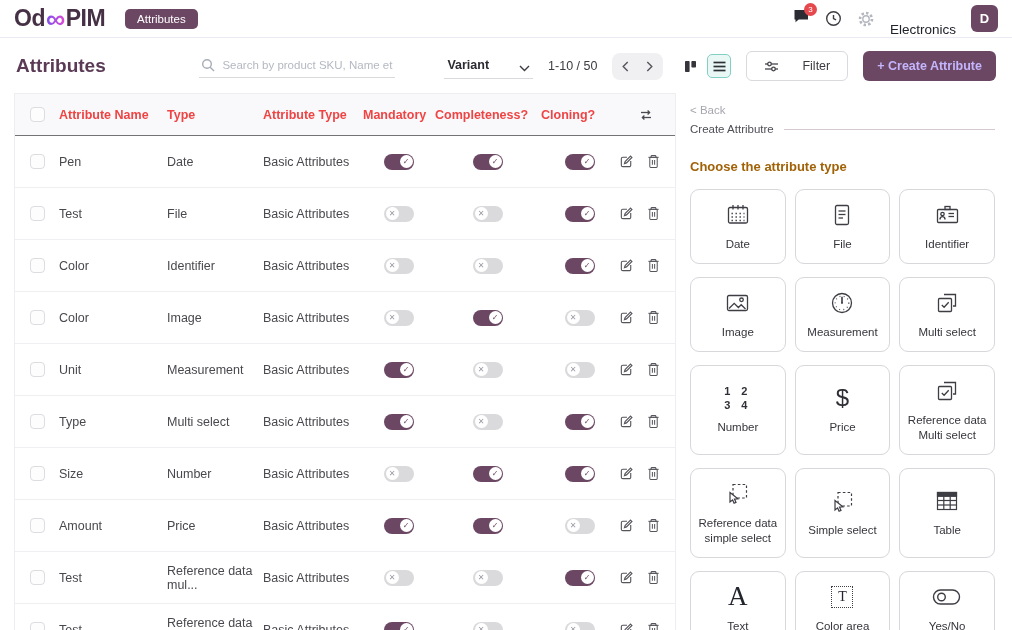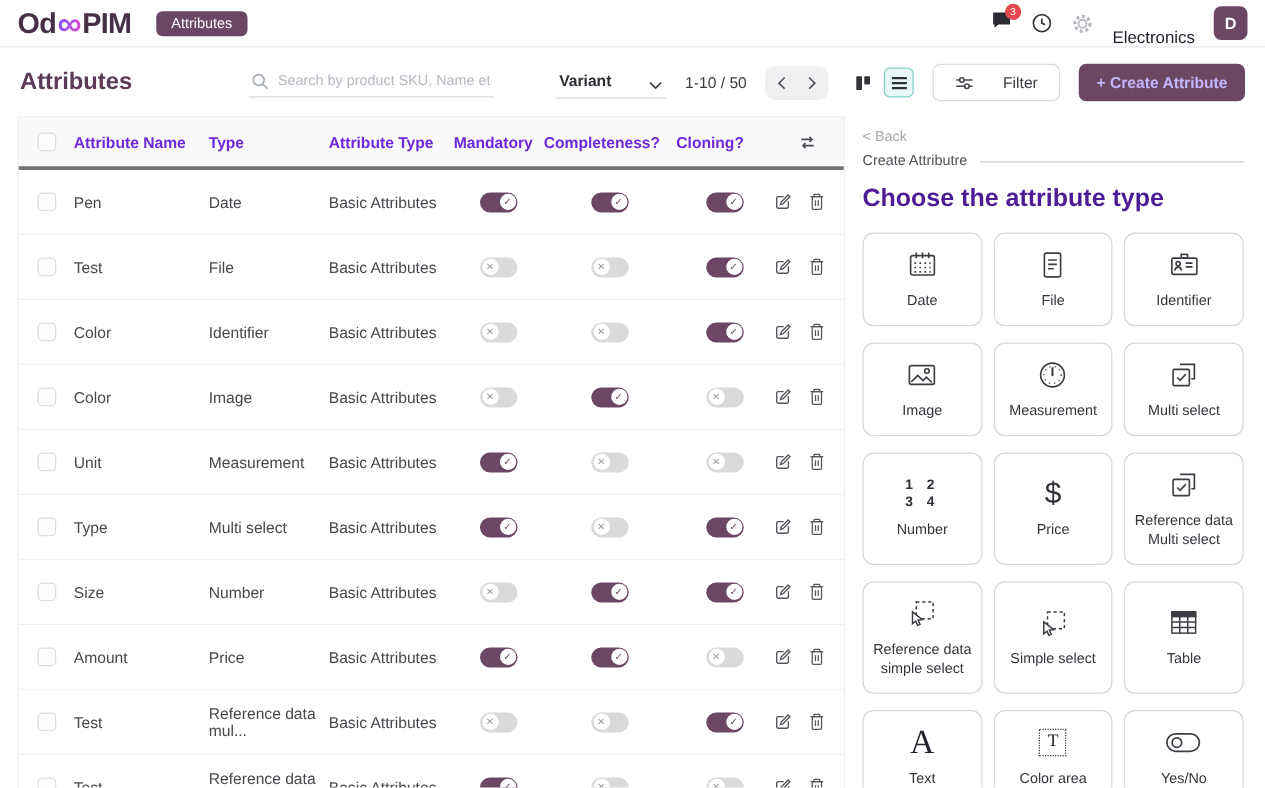--- a/index.html
+++ b/index.html
@@ -49,22 +49,22 @@
   .btn-create { background:#6b4763; color:#c4b5fd; border:none; border-radius:6px;
     padding:8px 14px; font-size:12.5px; font-weight:600; cursor:pointer; white-space:nowrap; }
 
   
   .main { display:flex; padding:0 17px 0 14px; gap:14px; align-items:flex-start; }
 
   .table-wrap { width:662px; border:1px solid #eeeef1; }
   .grid-row { display:grid;
     grid-template-columns:44px 108px 96px 100px 72px 106px 78px 1fr;
     align-items:center; }
-  .thead { height:42px; background:#f9f9fb; border-bottom:3px solid #737373;
-    font-size:12.5px; font-weight:700; color:#6d28d9; }
+  .thead { height:42px; background:#f9f9fb; border-bottom:1px solid #737373;
+    font-size:12.5px; font-weight:700; color:#ef4444; }
   .trow { height:52px; border-bottom:1px solid #efeff2; font-size:12.5px; color:#48484e; background:#fff; }
   .c-check { display:flex; justify-content:center; }
   .checkbox { width:15px; height:15px; border:1.5px solid #dcdce1; border-radius:4px;
     background:#fdfdfd; display:inline-block; cursor:pointer; }
   .c-toggle { display:flex; justify-content:center; }
   .c-actions { display:flex; gap:13px; justify-content:flex-end; padding-right:16px; }
   .c-actions .act { cursor:pointer; display:flex; }
   .h-actions { display:flex; justify-content:flex-end; padding-right:22px; }
 
   .toggle { width:30px; height:16px; border-radius:8px; position:relative; display:inline-block; cursor:pointer; }
@@ -74,21 +74,21 @@
     background:#fff; font-size:8px; line-height:13px; text-align:center; }
   .toggle.on  .knob { right:1.5px; color:#6b4763; }
   .toggle.off .knob { left:1.5px;  color:#9a9aa2; }
 
   
   .panel { width:306px; padding-top:11px; }
   .back { font-size:11.5px; color:#a6a6ae; cursor:pointer; }
   .section-row { display:flex; align-items:center; gap:10px; margin-top:7px; }
   .section-label { font-size:11.5px; color:#4e4e57; white-space:nowrap; }
   .section-row .line { flex:1; height:1px; background:#d5c9d2; }
-  .panel-heading { font-size:20px; font-weight:700; color:#4c1d95; margin:13px 0 15px; }
+  .panel-heading { font-size:13px; font-weight:700; color:#a16207; margin:24px 0 15px; }
   .cards { display:grid; grid-template-columns:repeat(3,1fr); gap:13px 9px; }
   .card { border:1px solid #d7d7dc; border-radius:9px; min-height:67px; background:#fff;
     display:flex; flex-direction:column; align-items:center; justify-content:center;
     gap:8px; padding:11px 5px; cursor:pointer; }
   .card .cicon { height:28px; display:flex; align-items:center; justify-content:flex-start; color:#3d3d44; }
   .card .clabel { font-size:11.5px; color:#35353c; text-align:center; line-height:1.3; }
 
   .num-grid { display:flex; flex-direction:column; font-size:11px; color:#2f2f36;
     letter-spacing:4px; line-height:1.3; text-align:center; font-weight:600; }
   .dollar { font-size:24px; font-weight:400; color:#2f2f36; }

